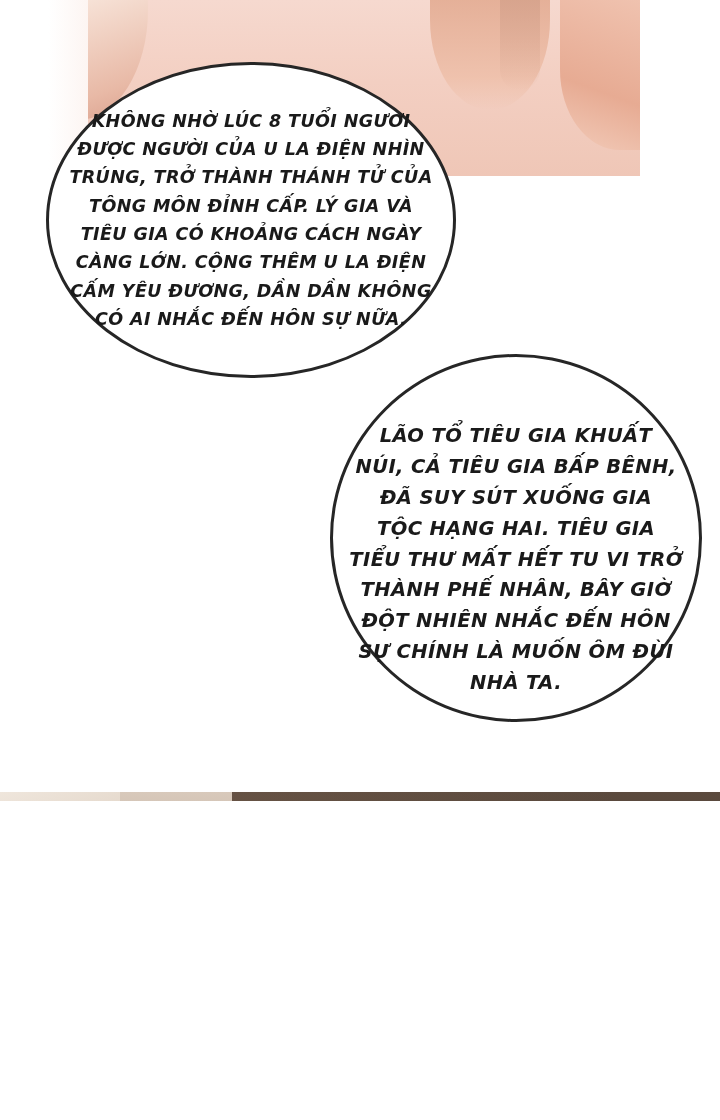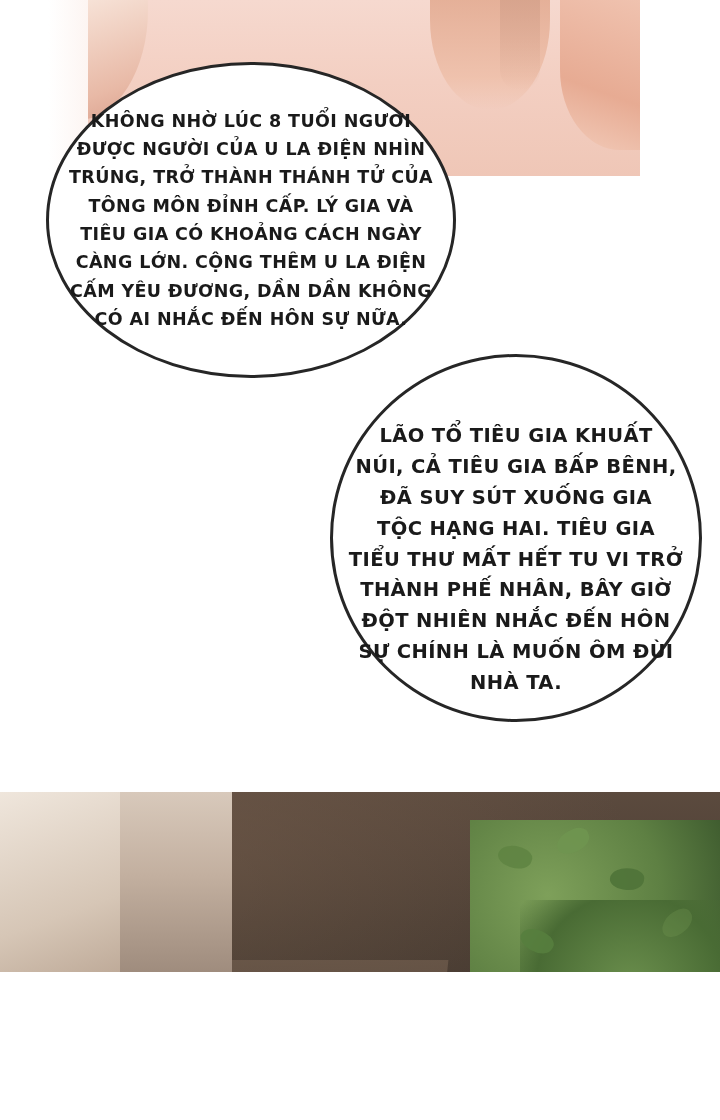--- a/index.html
+++ b/index.html
@@ -6,23 +6,24 @@
     margin: 0;
     padding: 0;
     background: #ffffff;
   }
   body {
     font-family: "DejaVu Sans", sans-serif;
   }
   #page {
     position: relative;
     width: 720px;
-    height: 972px;
+    height: 801px;
     overflow: hidden;
     background: #4c1d95;
+    font-style: italic;
   }
 
   
   .layer { position: absolute; }
 
   
   .panel-top {
     left: 0; top: 0; width: 720px; height: 182px;
     background: linear-gradient(180deg,#f6d9cf 0%, #f3cfc2 45%, #efc6b6 100%);
   }

